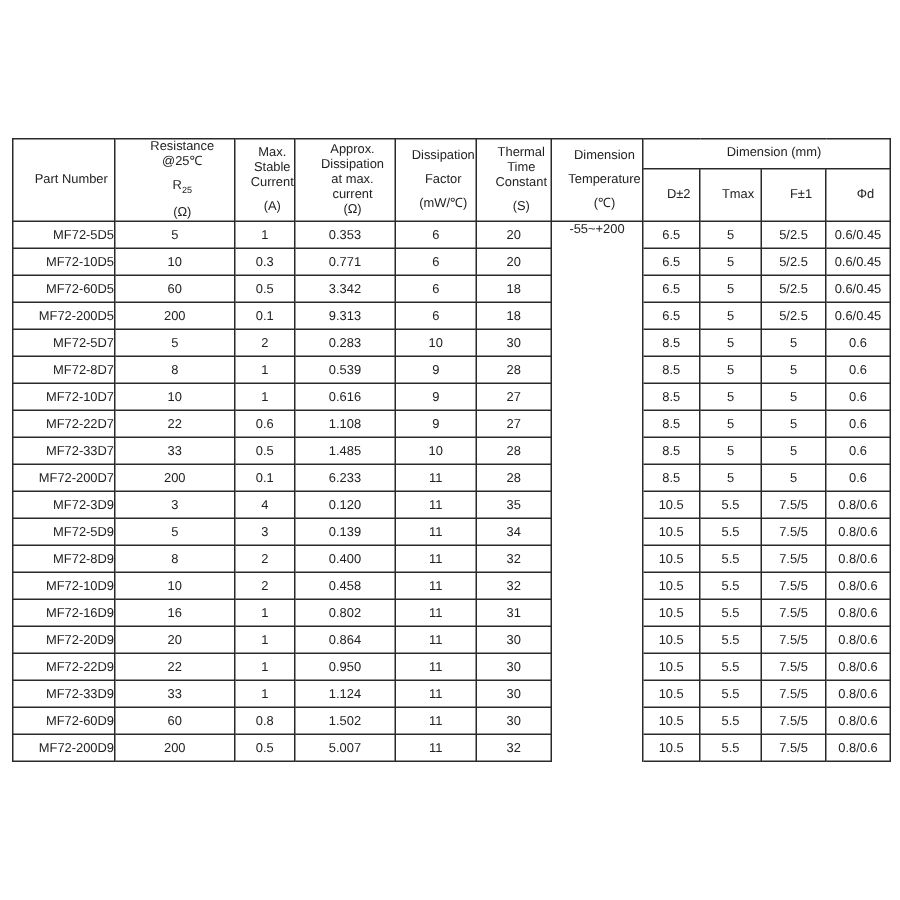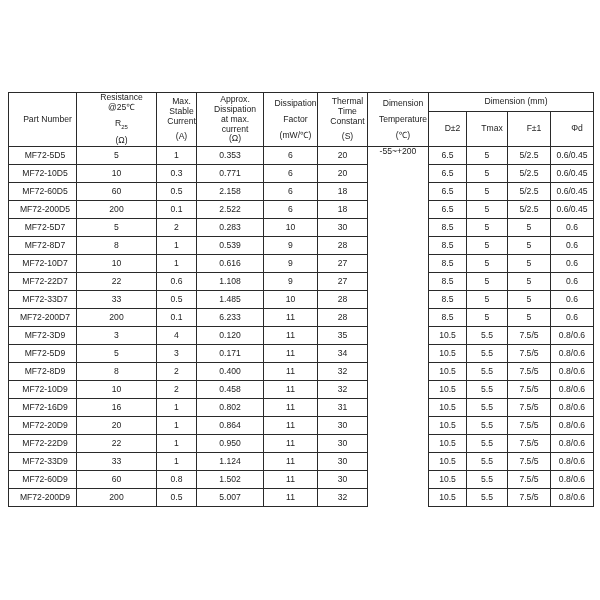--- a/index.html
+++ b/index.html
@@ -4,21 +4,21 @@
 <style>
   html, body { margin: 0; padding: 0; background: #ffffff; }
   body { width: 600px; height: 600px; position: relative; overflow: hidden;
          font-family: "Liberation Sans", sans-serif; color: #222; }
   .tbl { position: absolute; left: 8px; top: 92px; border-collapse: collapse;
          table-layout: fixed; font-size: 8.6px; }
   .tbl td, .tbl th { border: 1px solid #2a2a2a; text-align: center; padding: 0;
          font-weight: normal; line-height: 1.15; }
   .tbl th { height: 52px; vertical-align: middle; padding-left: 10px; }
   .tbl td { height: 17px; }
-  .tbl td.pn { text-align: center; padding-left: 5px; }
+  .tbl td.pn { text-align: right; padding-left: 5px; }
   .hd-line { display: block; }
   .gap-top { margin-top: 6px; }
   .op { border-top: none !important; border-bottom: none !important; vertical-align: top; }
   .op-first { border-top: 1px solid #2a2a2a !important; }
   .sub { font-size: 6px; vertical-align: sub; }
   .dimhead { height: 18px !important; }
   .dimsub { height: 33px !important; }
 </style>
 </head>
 <body>
@@ -107,34 +107,34 @@
         <td class="op"></td>
         <td>6.5</td>
         <td>5</td>
         <td>5/2.5</td>
         <td>0.6/0.45</td>
       </tr>
       <tr>
         <td class="pn">MF72-60D5</td>
         <td>60</td>
         <td>0.5</td>
-        <td>2.158</td>
+        <td>3.342</td>
         <td>6</td>
         <td>18</td>
         <td class="op"></td>
         <td>6.5</td>
         <td>5</td>
         <td>5/2.5</td>
         <td>0.6/0.45</td>
       </tr>
       <tr>
         <td class="pn">MF72-200D5</td>
         <td>200</td>
         <td>0.1</td>
-        <td>2.522</td>
+        <td>9.313</td>
         <td>6</td>
         <td>18</td>
         <td class="op"></td>
         <td>6.5</td>
         <td>5</td>
         <td>5/2.5</td>
         <td>0.6/0.45</td>
       </tr>
       <tr>
         <td class="pn">MF72-5D7</td>
@@ -224,21 +224,21 @@
         <td class="op"></td>
         <td>10.5</td>
         <td>5.5</td>
         <td>7.5/5</td>
         <td>0.8/0.6</td>
       </tr>
       <tr>
         <td class="pn">MF72-5D9</td>
         <td>5</td>
         <td>3</td>
-        <td>0.171</td>
+        <td>0.139</td>
         <td>11</td>
         <td>34</td>
         <td class="op"></td>
         <td>10.5</td>
         <td>5.5</td>
         <td>7.5/5</td>
         <td>0.8/0.6</td>
       </tr>
       <tr>
         <td class="pn">MF72-8D9</td>

